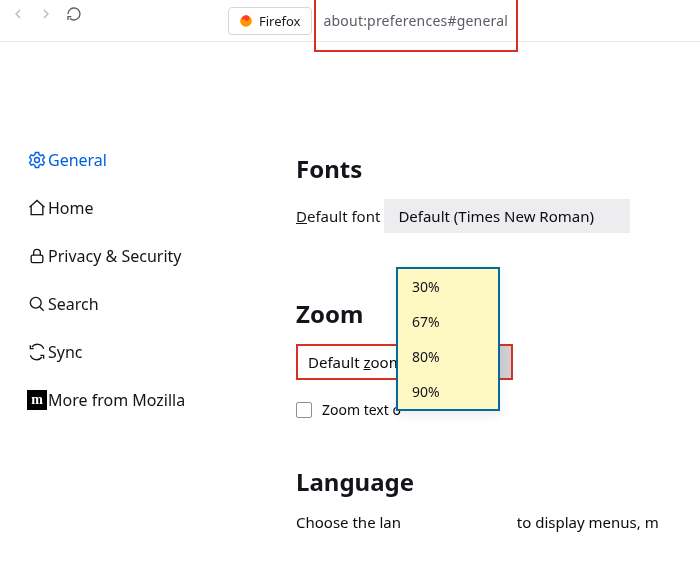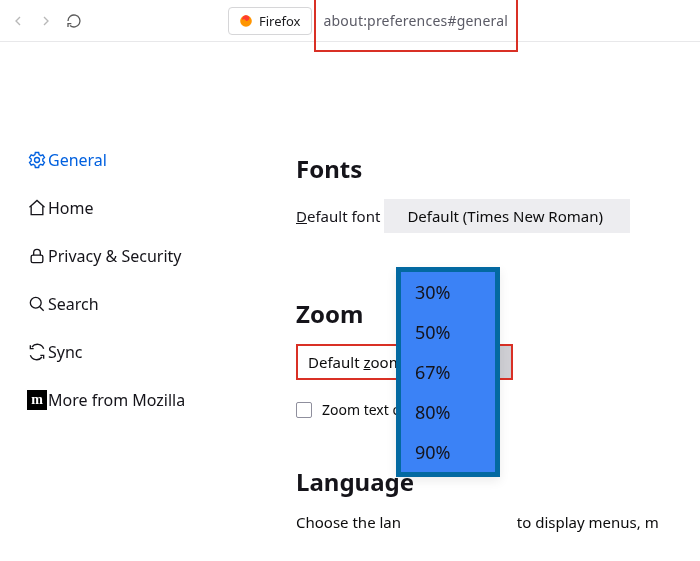--- a/index.html
+++ b/index.html
@@ -10,21 +10,20 @@
       width: 700px;
       height: 561px;
       overflow: hidden;
       background: #fff;
     }
 
     
     .toolbar {
       height: 42px;
       display: flex;
-      align-items: center;
       padding: 0 4px;
       border-bottom: 1px solid #e8e8ea;
     }
     .tb-btn {
       width: 28px; height: 28px;
       display: flex; align-items: center; justify-content: center;
       color: #5a5a5a;
     }
     .tb-btn.disabled { color: #b8b8b8; }
     .tb-spacer1 { width: 140px; }
@@ -110,21 +109,21 @@
     .underline-accesskey { text-decoration: underline; text-decoration-color: currentColor; }
     .select-like {
       background: #ededf0;
       display: flex; align-items: center; justify-content: center;
       font-size: 15px;
       color: #0c0c0d;
     }
     .font-select {
       width: 246px; height: 34px;
       justify-content: flex-start;
-      padding-left: 23px;
+      padding-left: 14px;
     }
     .zoom-row-wrap {
       display: inline-flex;
       border: 2px solid #d93025;
       align-items: center;
     }
     .zoom-label {
       padding: 6px 12px 6px 10px;
       font-size: 15px;
     }
@@ -146,24 +145,24 @@
       width: 16px; height: 16px;
       border: 1px solid #8f8f9d;
       border-radius: 2px;
       background: #fff;
     }
 
     .section-gap { height: 64px; }
 
     .dropdown-panel {
       position: absolute;
-      background: #3b82f6;
-      border: 5px solid #0369a1;
+      background: #fef9c3;
+      border: 2px solid #0369a1;
       box-shadow: 0 4px 10px rgba(0,0,0,0.08);
-      font-size: 18px;
+      font-size: 14px;
       width: 104px;
     }
     .dropdown-panel .opt {
       padding: 8px 14px;
       color: #15141a;
       cursor: pointer;
     }
   </style>
 </head>
 <body>
@@ -301,20 +300,19 @@
     <div class="section-title">Language</div>
     <div style="font-size:15px;">
       <span>Choose the lan</span>
       <span style="display:inline-block;width:108px"></span>
       <span>to display menus, m</span>
     </div>
 
     
     <div class="dropdown-panel" style="left:136px; top:225px;">
       <div class="opt">30%</div>
-      <div class="opt">50%</div>
       <div class="opt">67%</div>
       <div class="opt">80%</div>
       <div class="opt">90%</div>
     </div>
 
   </div>
 </div>
 
 </body></html>

